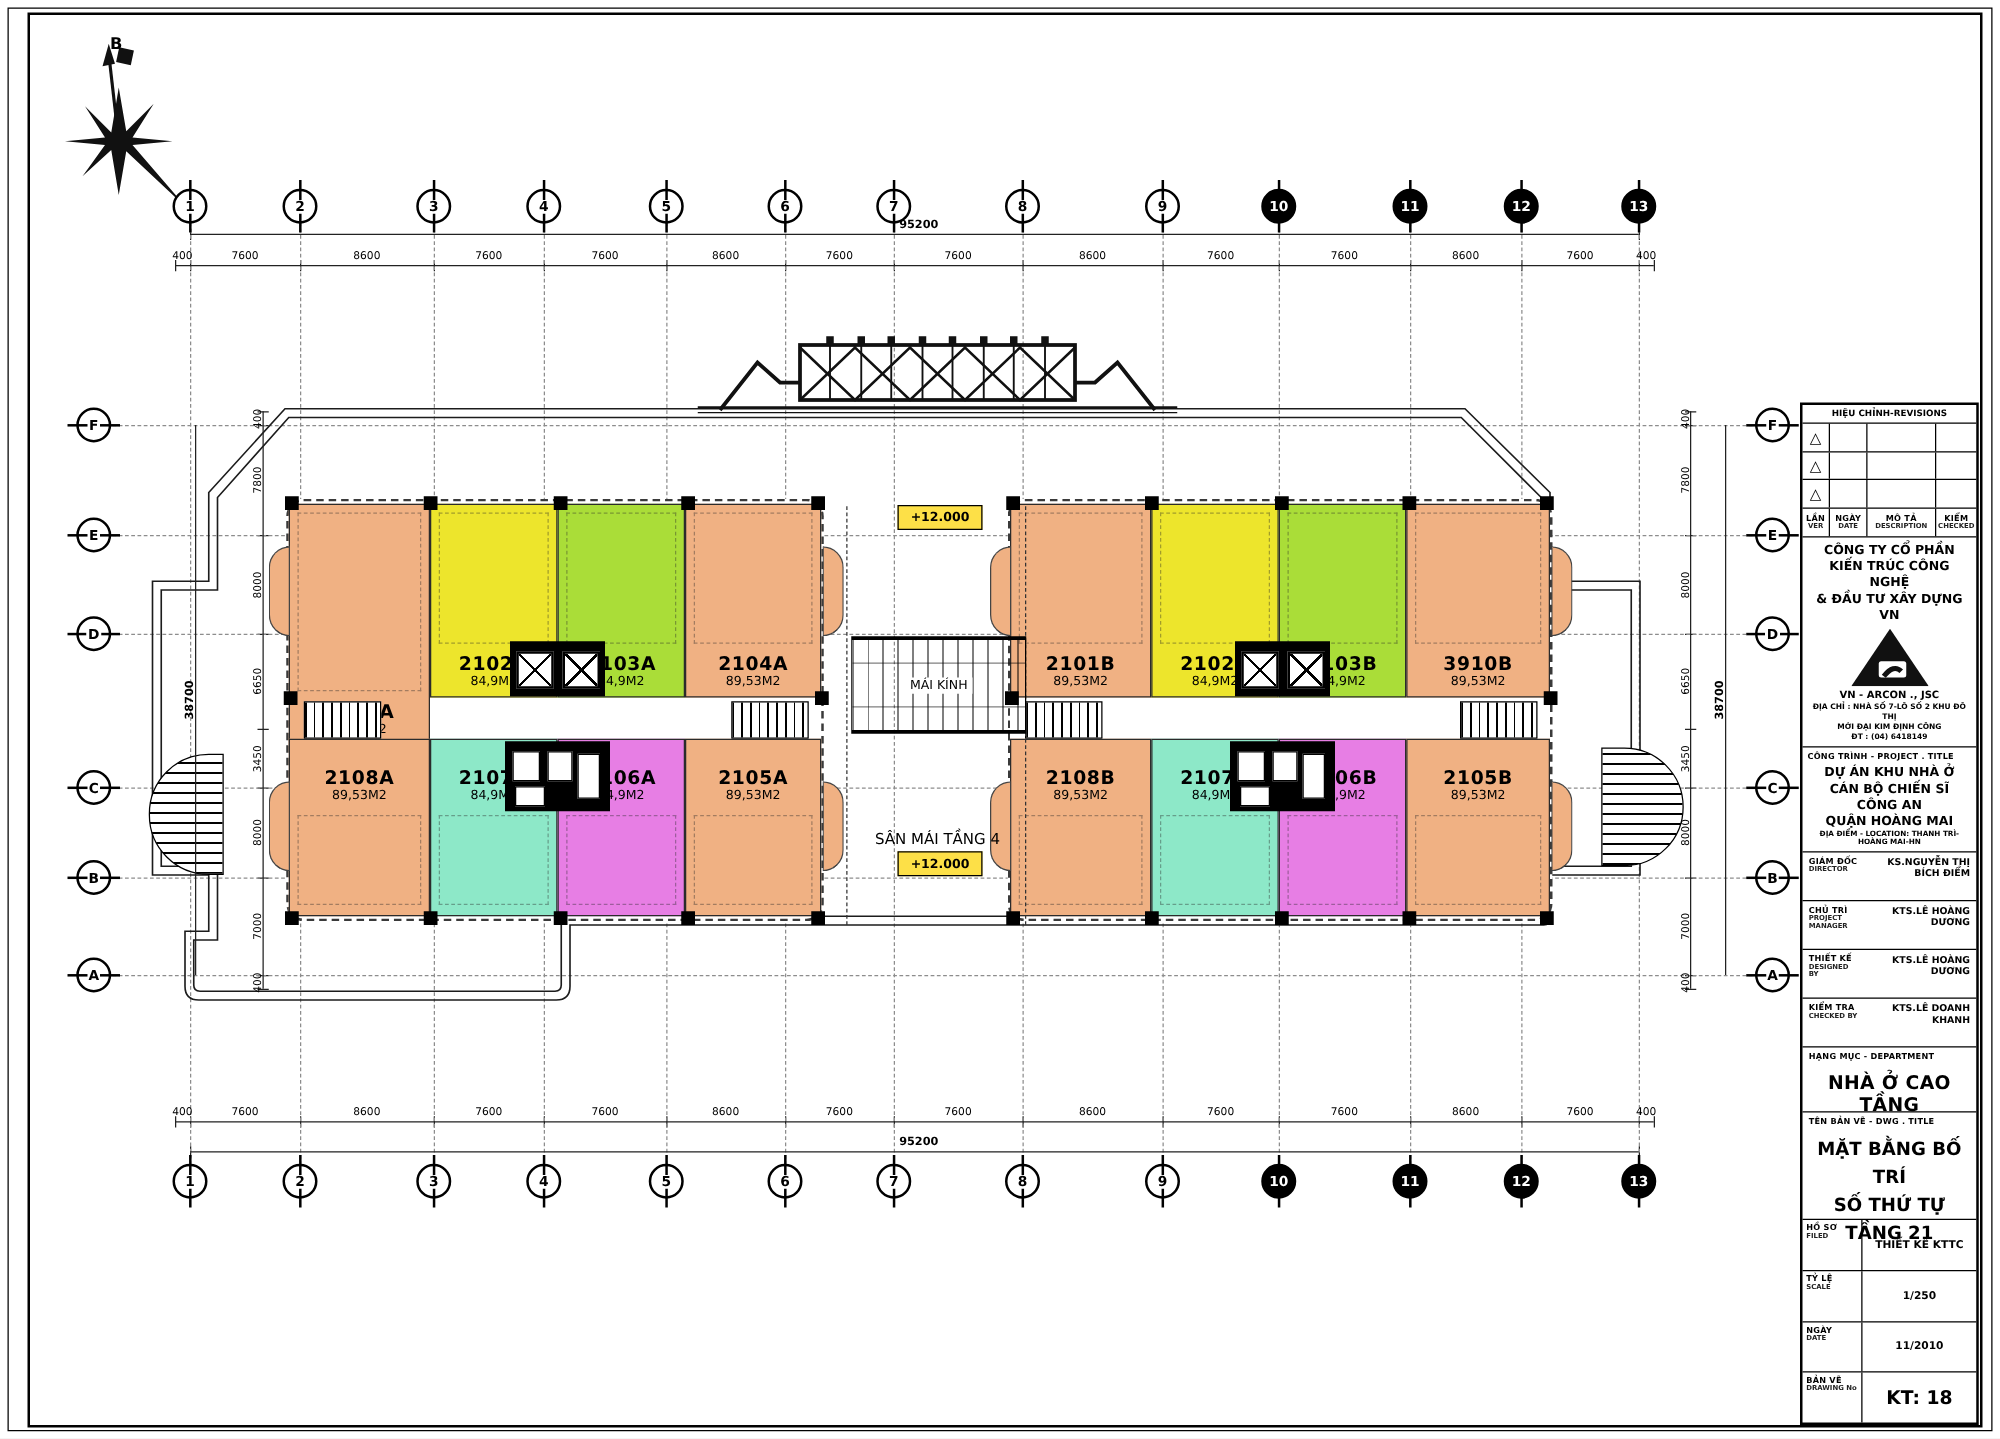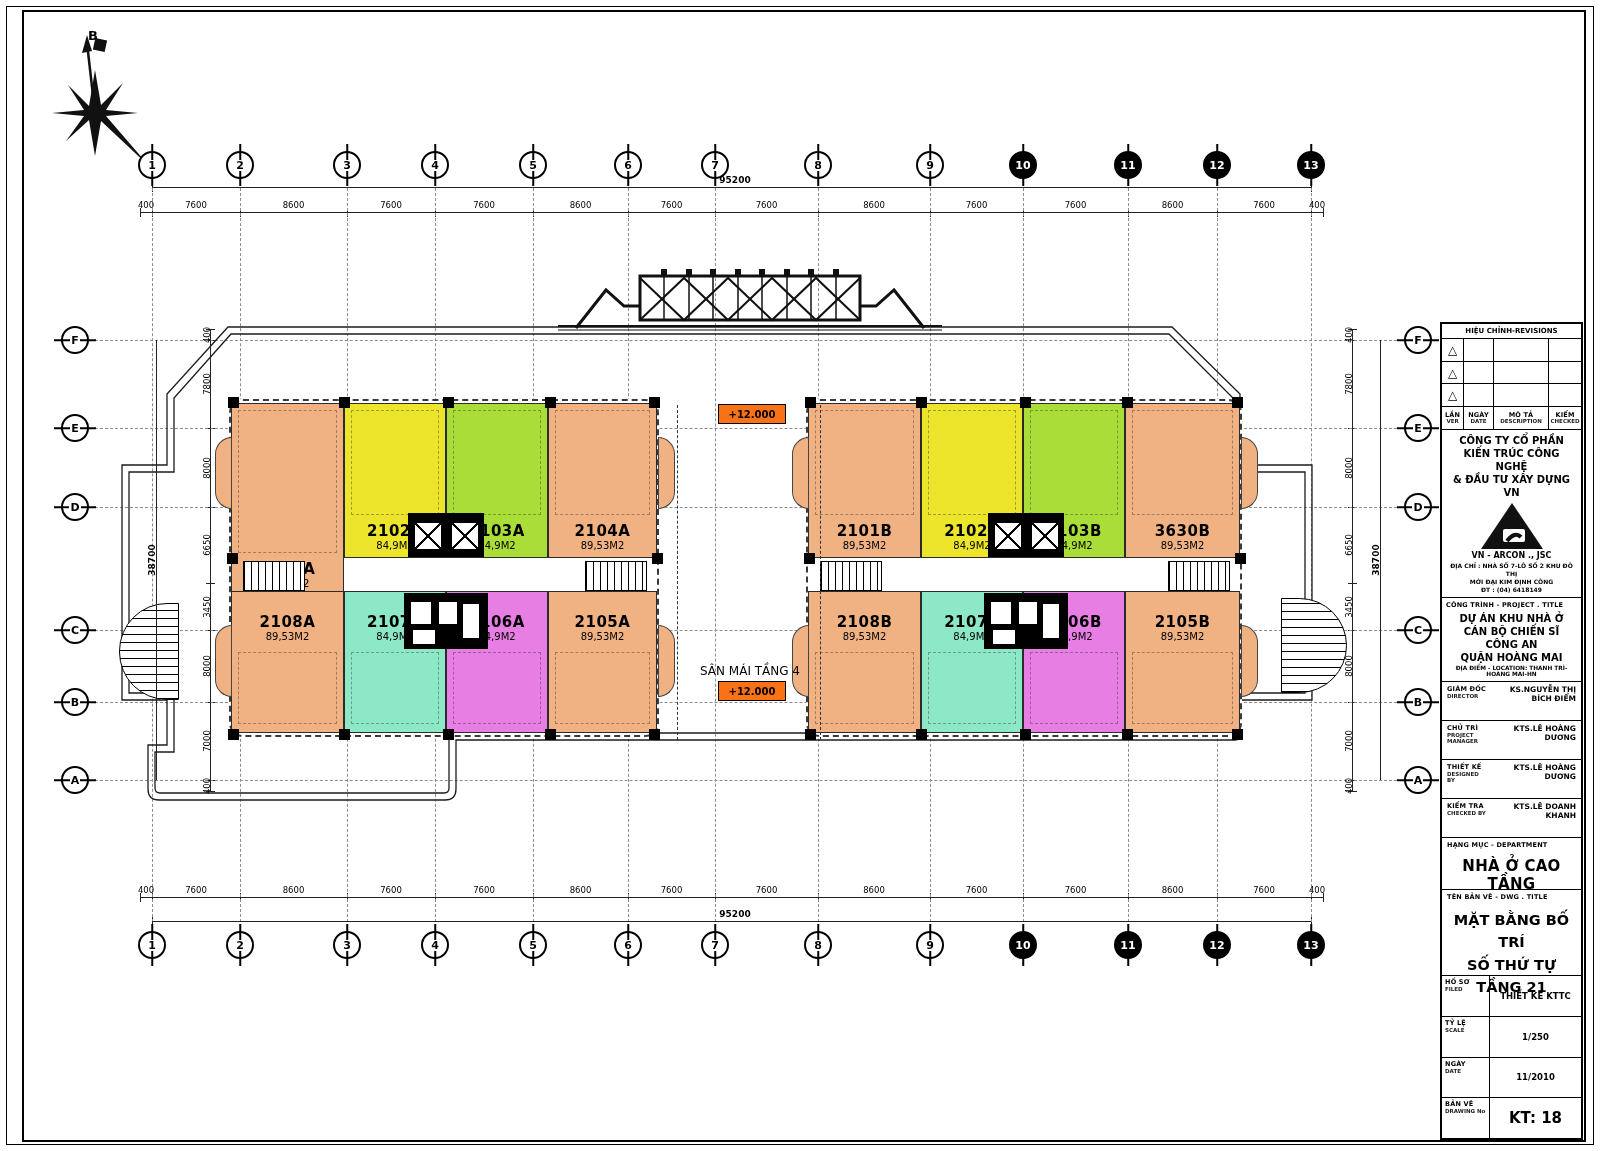--- a/index.html
+++ b/index.html
@@ -32,21 +32,21 @@
   .u-top::after{inset:6px 6px 42px 6px;}
   .u-bot{justify-content:flex-start;padding-top:22px;}
   .u-bot::after{inset:60px 6px 8px 6px;}
   .shaft{position:absolute;width:26px;height:26px;border:2px solid #000;background:
      linear-gradient(45deg,transparent calc(50% - 1px),#000 calc(50% - 1px) calc(50% + 1px),transparent calc(50% + 1px)),
      linear-gradient(-45deg,transparent calc(50% - 1px),#000 calc(50% - 1px) calc(50% + 1px),transparent calc(50% + 1px)),#fff;}
   .col-sq{position:absolute;width:11px;height:11px;background:#000;z-index:6;}
   .stair-h{position:absolute;border:1.5px solid #000;background:#fff
      repeating-linear-gradient(90deg,#000 0 1.4px,transparent 1.4px 7px);}
   
-  .lvlbox{position:absolute;border:1.5px solid #000;background:#f97316;font-size:10px;font-weight:bold;
+  .lvlbox{position:absolute;border:1.5px solid #000;background:#fde047;font-size:10px;font-weight:bold;
           display:flex;align-items:center;justify-content:center;z-index:22;}
   #glassroof{position:absolute;left:681px;top:509px;width:140px;height:78px;box-sizing:border-box;
      border-top:3px solid #000;border-bottom:3px solid #000;border-left:1px solid #000;border-right:1px solid #000;
      background:repeating-linear-gradient(90deg,rgba(0,0,0,.5) 0 1px,transparent 1px 12px);z-index:21;
      display:flex;align-items:center;justify-content:center;}
   #glassroof .gline{position:absolute;left:0;right:0;height:1px;background:rgba(0,0,0,.5);}
   #glassroof span{background:#fff;font-size:10px;padding:1px 4px;z-index:2;}
   #terracelbl{position:absolute;left:668px;top:664px;width:164px;text-align:center;font-size:12px;z-index:22;}
   
   #planTitle{position:absolute;left:731px;top:998px;transform:translateX(-50%);font-size:21px;font-weight:bold;
@@ -144,20 +144,25 @@
   </svg>
 
   <div class="abs stair-h" style="left:119px;top:603px;width:58px;height:95px;border-radius:48px 0 0 48px;
               background:#fff repeating-linear-gradient(0deg,#000 0 1.4px,transparent 1.4px 8px);z-index:7"></div>
   <div class="abs stair-h" style="left:1281px;top:598px;width:64px;height:93px;border-radius:0 48px 48px 0;
               background:#fff repeating-linear-gradient(0deg,#000 0 1.4px,transparent 1.4px 8px);z-index:7"></div>
 
   <div class="abs" style="left:677px;top:405px;height:335px;border-left:1.5px dashed #333;z-index:6"></div>
   <div class="abs" style="left:820px;top:405px;height:335px;border-left:1.5px dashed #333;z-index:6"></div>
 
+  <div id="glassroof">
+    <div class="gline" style="top:18px"></div>
+    <div class="gline" style="bottom:18px"></div>
+    <span>MÁI KÍNH</span>
+  </div>
   <div class="lvlbox" style="left:718px;top:404px;width:66px;height:18px;">
     <span>+12.000</span>
   </div>
   <div id="terracelbl">SÂN MÁI TẦNG 4</div>
   <div class="lvlbox" style="left:718px;top:681px;width:66px;height:18px;">
     <span>+12.000</span>
   </div>
 
   <div id="overlay" class="abs" style="left:0;top:0;width:1600px;height:1151px;">
       <div style="position: absolute; left: 152px; top: 178px; height: 754px; border-left: 1px dashed rgb(141, 141, 141); z-index: 1;"></div>
@@ -508,21 +513,21 @@
         </div>
         <div class="unit u-top" style="position: absolute; left: 113px; top: 2px; width: 102px; height: 155px; background: rgb(237, 229, 44);">
           <div class="uid">2102B</div>
           <div class="uarea">84,9M2</div>
         </div>
         <div class="unit u-top" style="position: absolute; left: 215px; top: 2px; width: 102px; height: 155px; background: rgb(170, 221, 56);">
           <div class="uid">2103B</div>
           <div class="uarea">84,9M2</div>
         </div>
         <div class="unit u-top" style="position: absolute; left: 317px; top: 2px; width: 115px; height: 155px; background: rgb(240, 177, 131);">
-          <div class="uid">3630B</div>
+          <div class="uid">3910B</div>
           <div class="uarea">89,53M2</div>
         </div>
         <div class="unit u-bot" style="position: absolute; left: 0px; top: 190px; width: 113px; height: 142px; background: rgb(240, 177, 131);">
           <div class="uid">2108B</div>
           <div class="uarea">89,53M2</div>
         </div>
         <div class="unit u-bot" style="position: absolute; left: 113px; top: 190px; width: 102px; height: 142px; background: rgb(141, 232, 200);">
           <div class="uid">2107B</div>
           <div class="uarea">84,9M2</div>
         </div>

